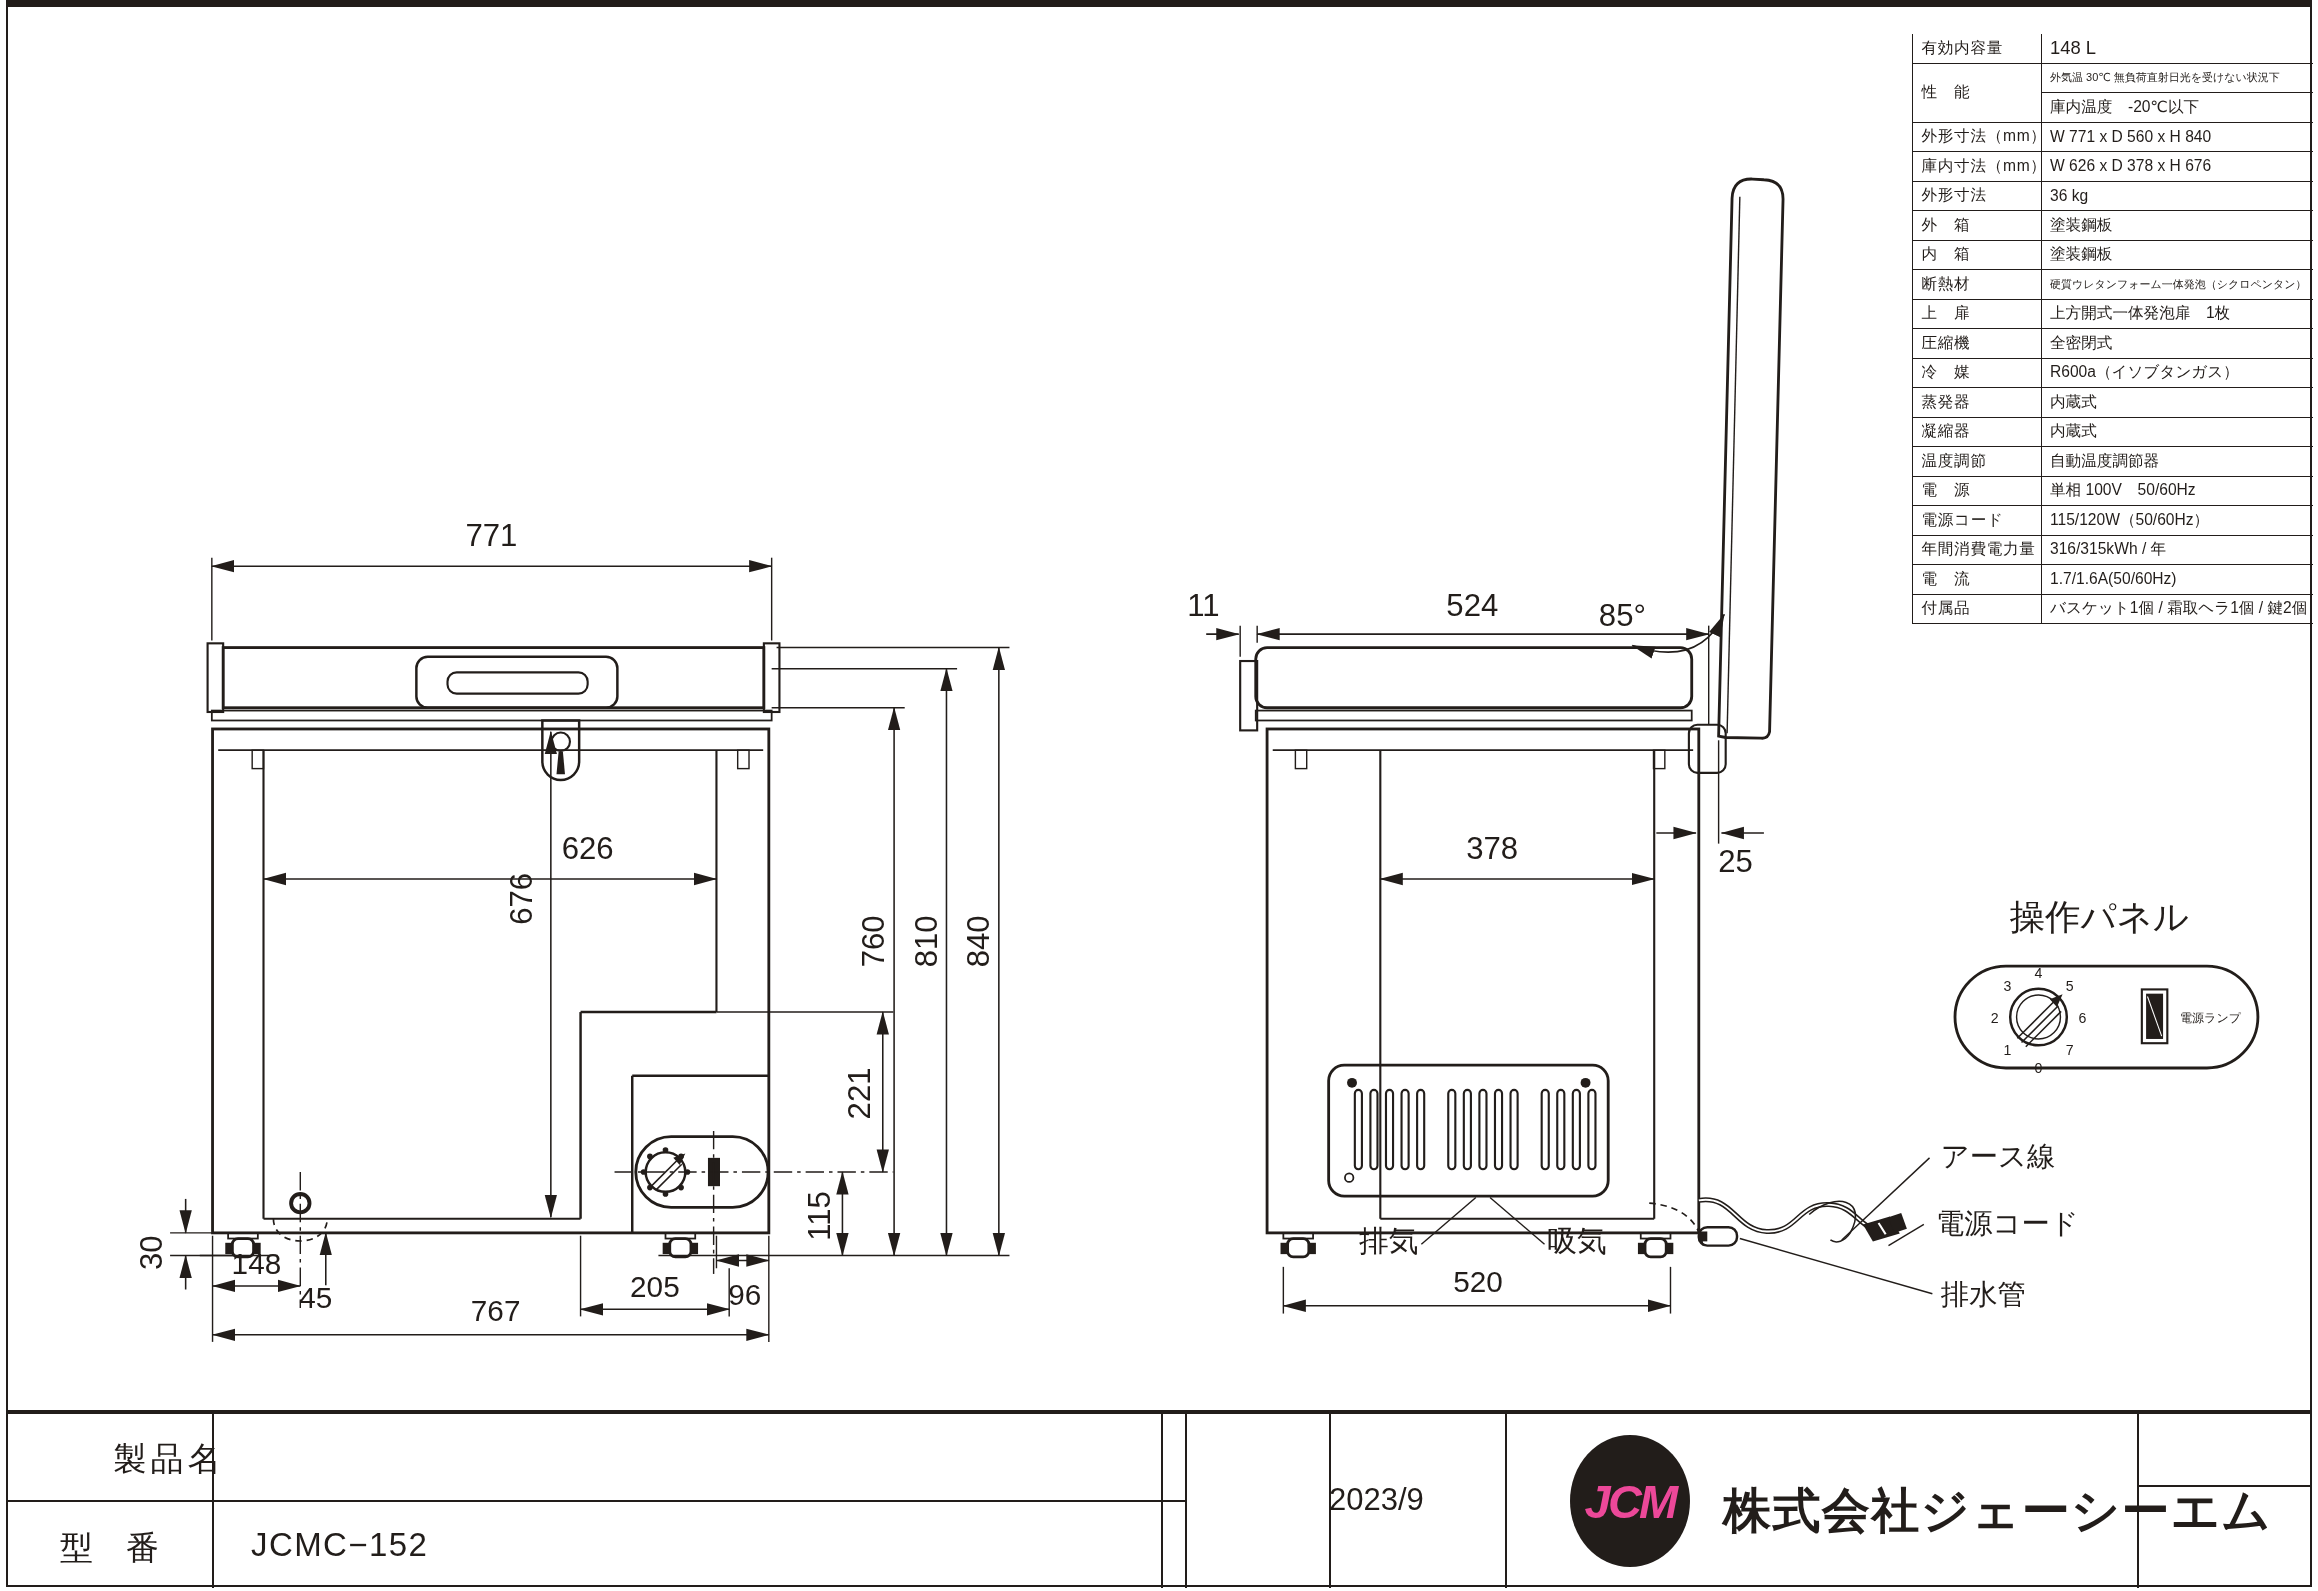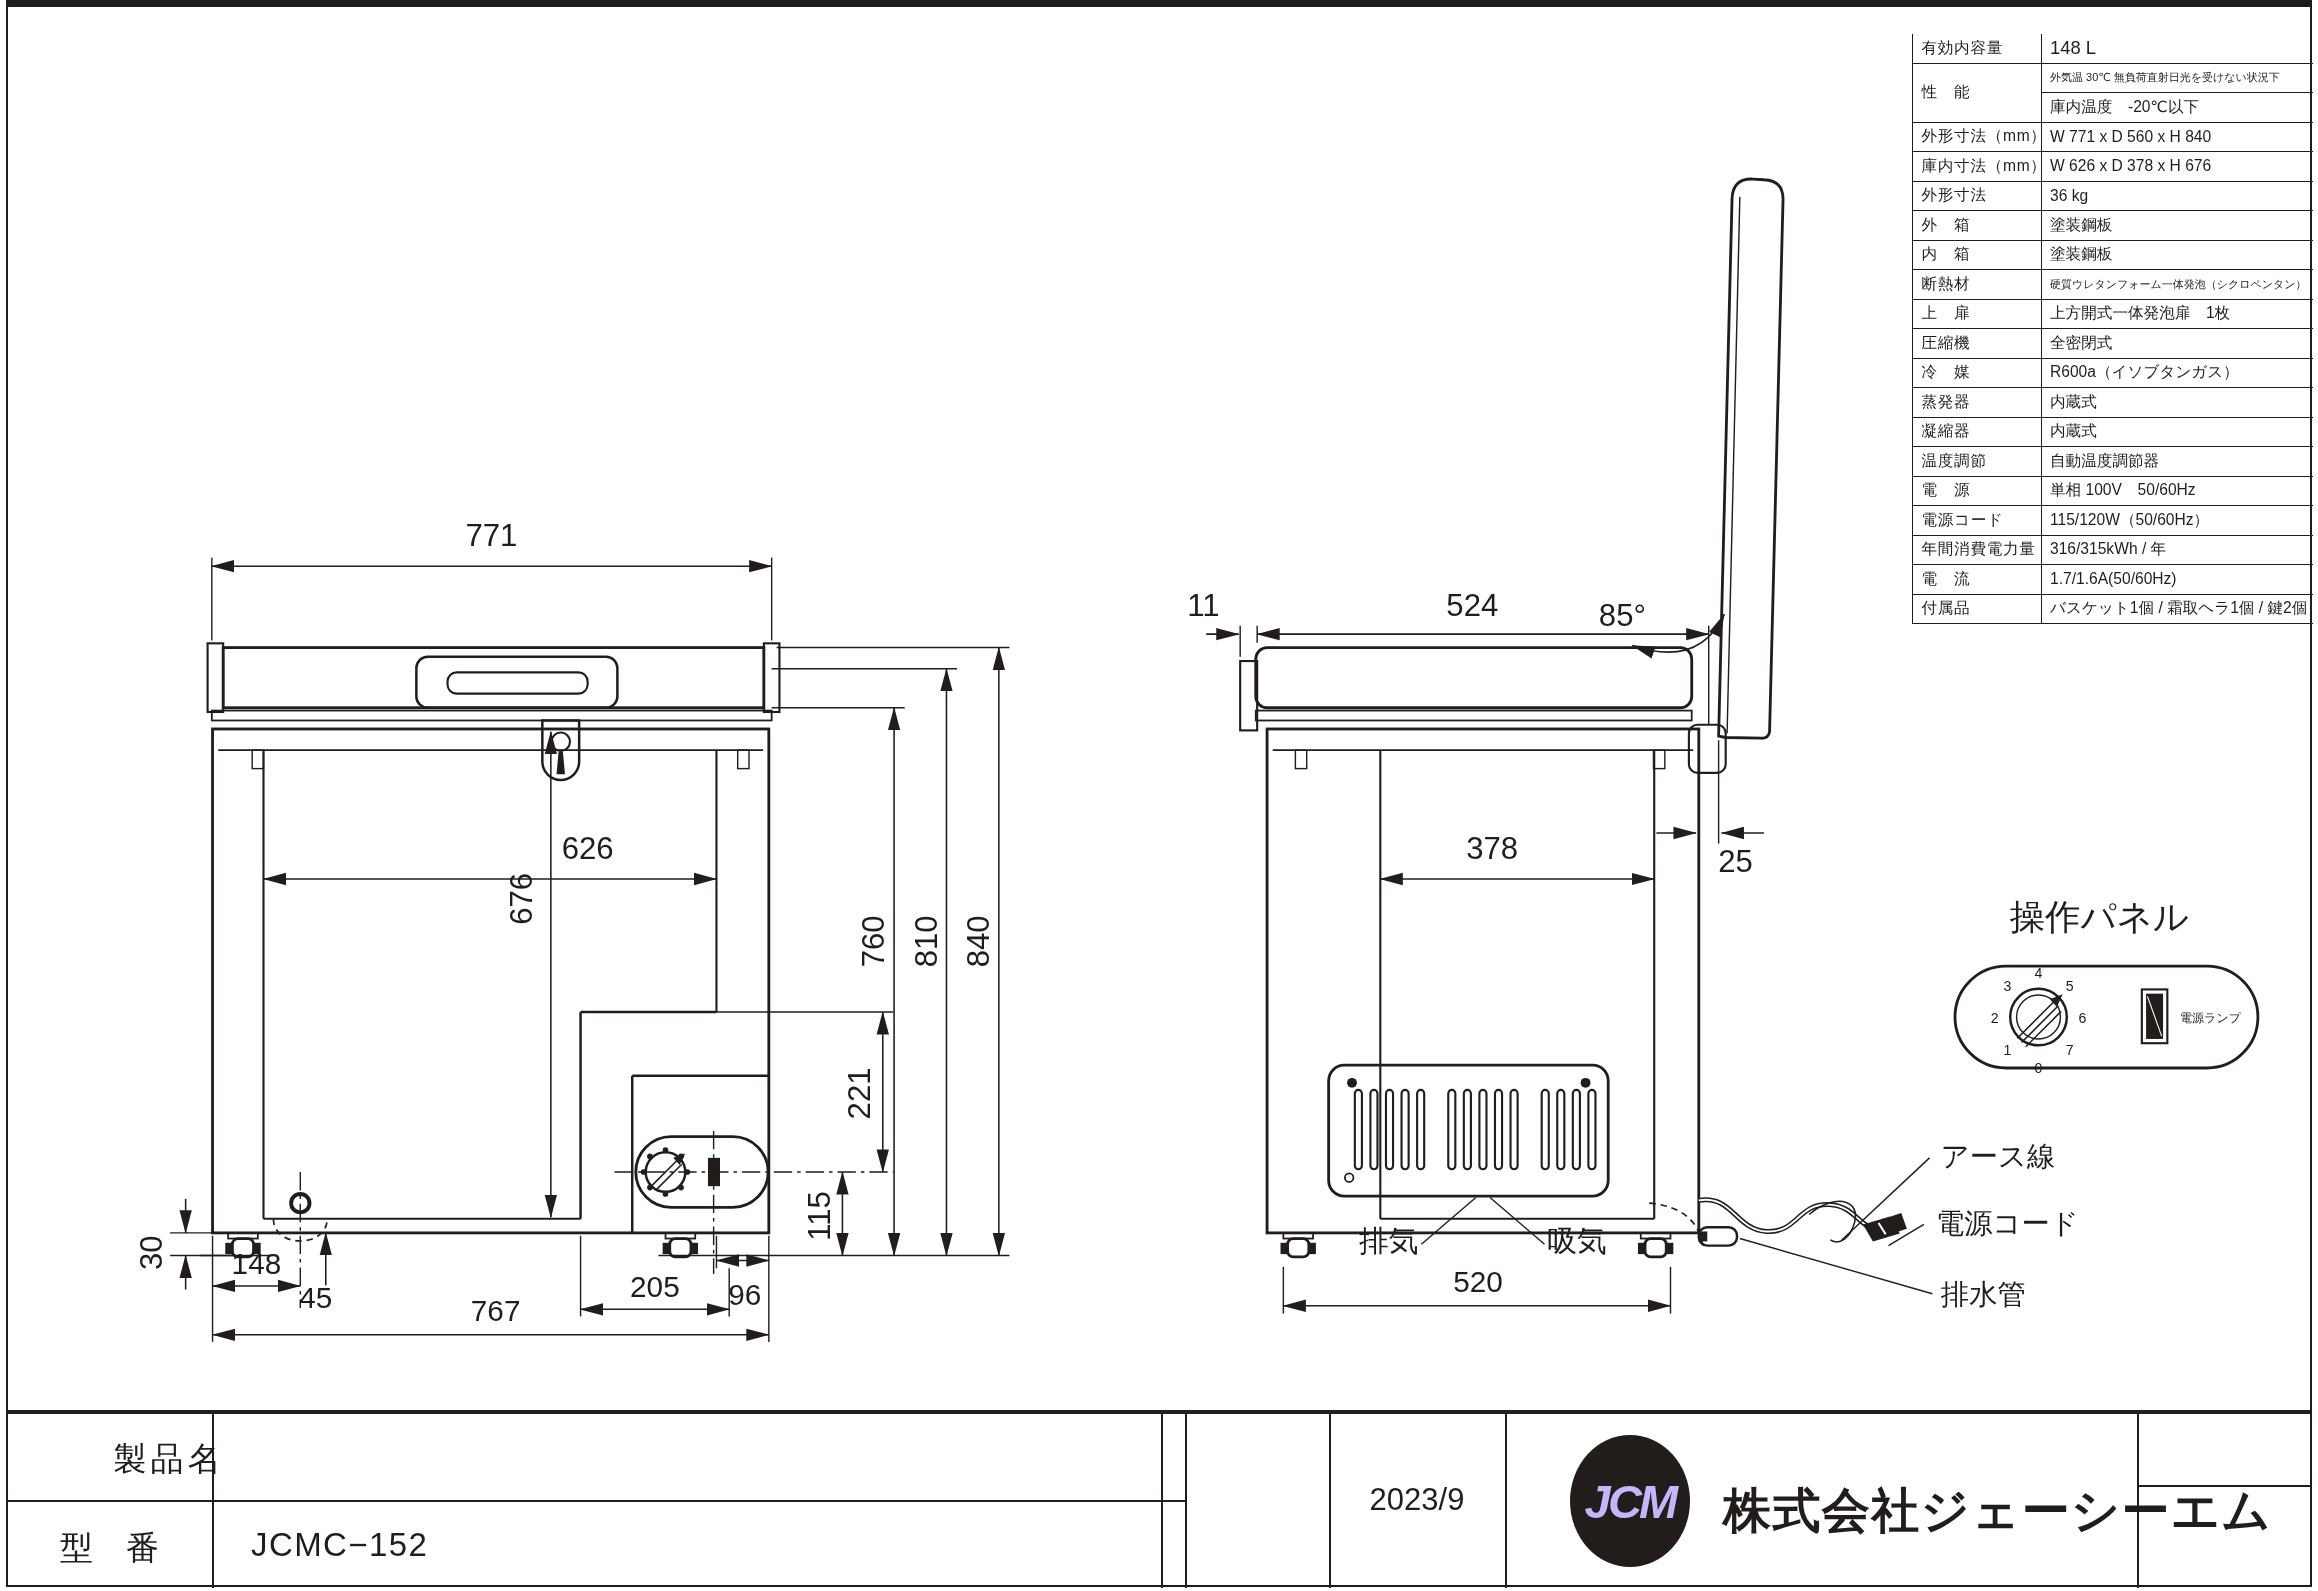--- a/index.html
+++ b/index.html
@@ -29,21 +29,21 @@
   #spec td:last-child{border-right:none;}
 
   
   #tblock{position:absolute;left:7px;top:1410px;width:2304px;height:174px;
           border-top:4.2px solid #221d1a;}
   .vl{position:absolute;top:0;width:2.1px;height:100%;background:#221d1a;}
   .hl{position:absolute;height:2.1px;background:#221d1a;}
   .tb-txt{position:absolute;white-space:nowrap;}
   #logo{position:absolute;left:1563px;top:21px;width:120px;height:132px;background:#221d1a;
         border-radius:50%;display:flex;align-items:center;justify-content:center;}
-  #logo span{color:#c4b5fd;font-weight:bold;font-size:47px;letter-spacing:-2.8px;font-style:italic;}
+  #logo span{color:#ec4899;font-weight:bold;font-size:47px;letter-spacing:-2.8px;font-style:italic;}
 </style>
 </head>
 <body>
 
 <div id="sheet">
   <div id="border"></div>
 
   <svg width="2319" height="1591" viewBox="0 0 3276 2248">
     <defs>
       <marker id="mA" viewBox="0 0 14 9" refX="13.5" refY="4.5" markerWidth="15" markerHeight="10" orient="auto-start-reverse">
@@ -405,20 +405,20 @@
     <div class="vl" style="left:1178px"></div>
     <div class="vl" style="left:1322px"></div>
     <div class="vl" style="left:1498px"></div>
     <div class="vl" style="left:2130px"></div>
     <div class="hl" style="top:86px;left:0;width:1180px"></div>
     <div class="hl" style="top:71px;left:2130px;width:174px"></div>
 
     <div class="tb-txt" style="left:0;top:22.6px;width:218px;text-align:right;font-size:33px;letter-spacing:4.2px">製品名</div>
     <div class="tb-txt" style="left:0;top:112px;width:205px;text-align:center;font-size:33px">型　番</div>
     <div class="tb-txt" style="left:244px;top:112px;font-size:33px;letter-spacing:1.4px">JCMC−152</div>
-    <div class="tb-txt" style="left:1322px;top:68px;width:176px;text-align:center;font-size:31px">2023/9</div>
+    <div class="tb-txt" style="left:1322px;top:68px;width:176px;text-align:left;font-size:31px">2023/9</div>
     <div id="logo">
       <span>JCM</span>
     </div>
     <div class="tb-txt" style="left:1716px;top:65px;font-size:48px;font-weight:bold;letter-spacing:1.4px">株式会社ジェーシーエム</div>
   </div>
 </div>
 
 
 </body></html>

